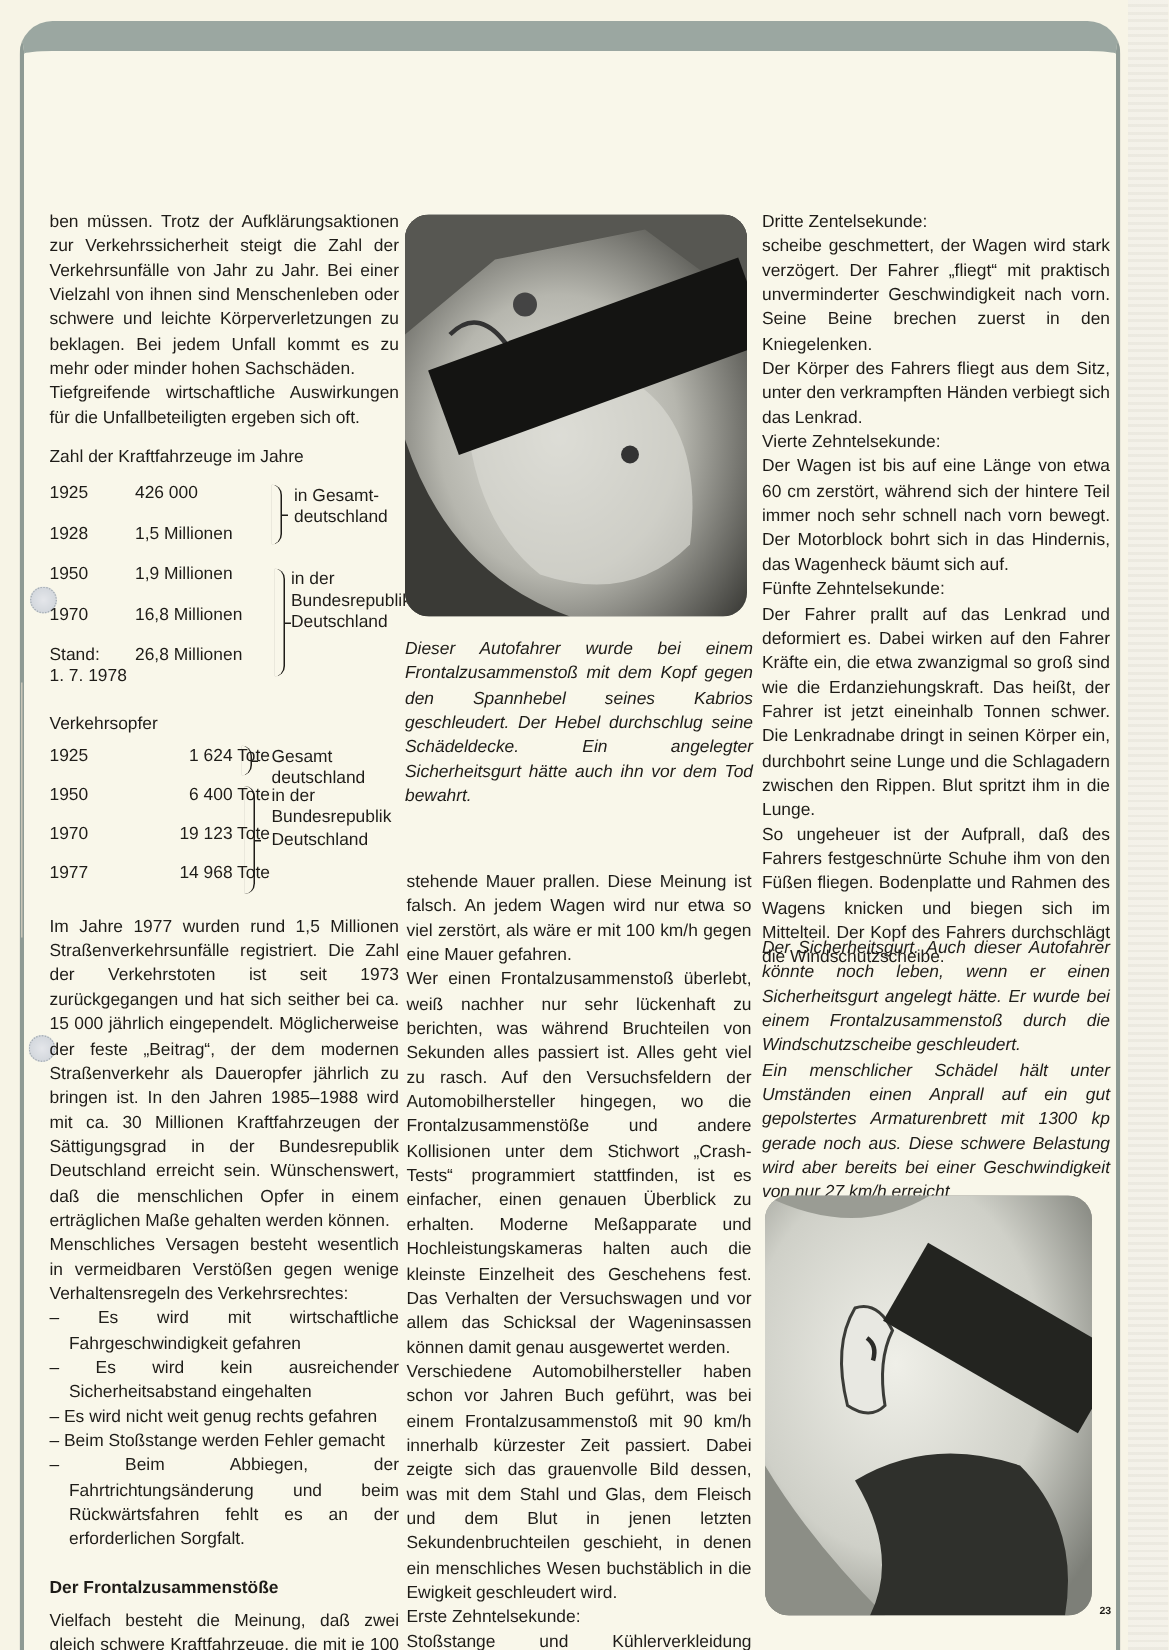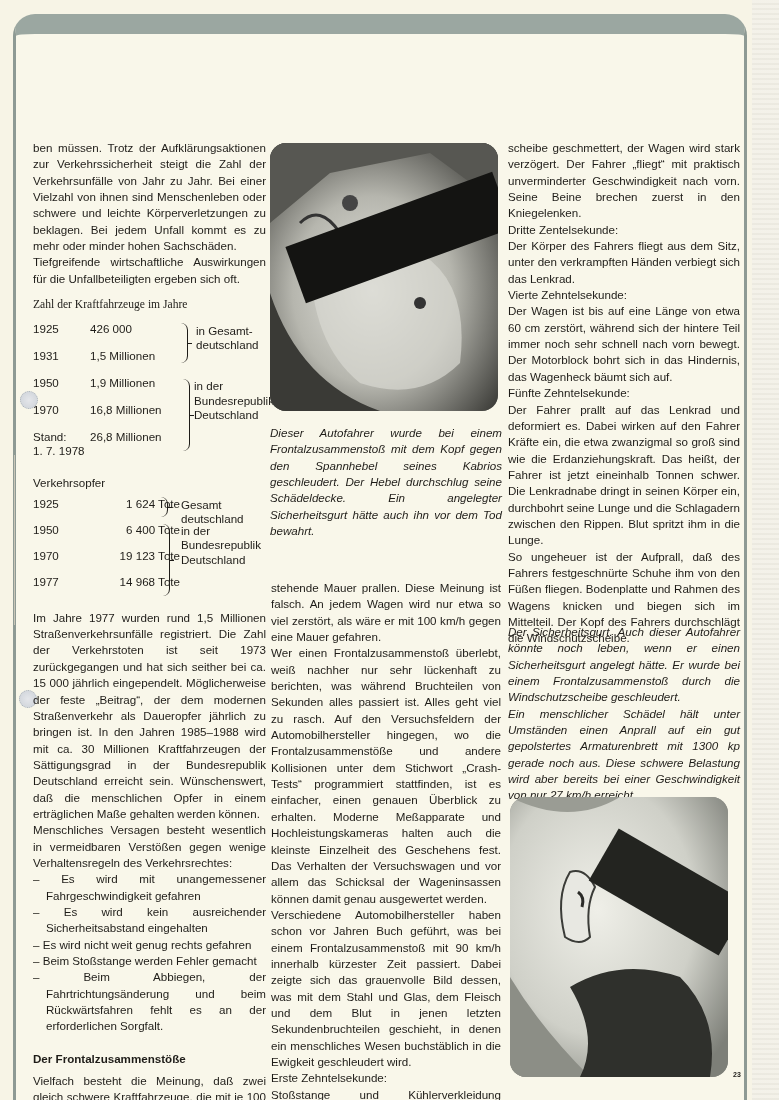--- a/index.html
+++ b/index.html
@@ -75,29 +75,29 @@
 
 <div class="right-strip"></div>
 <div class="frame"></div>
 <div class="margin-mark"></div>
 <div class="stamp"></div>
 <div class="stamp stamp2"></div>
 
 <div class="col col1">
   <p>ben müssen. Trotz der Aufklärungsaktionen zur Verkehrssicherheit steigt die Zahl der Verkehrsunfälle von Jahr zu Jahr. Bei einer Vielzahl von ihnen sind Menschenleben oder schwere und leichte Körperverletzungen zu beklagen. Bei jedem Unfall kommt es zu mehr oder minder hohen Sachschäden.</p>
   <p>Tiefgreifende wirtschaftliche Auswirkungen für die Unfallbeteiligten ergeben sich oft.</p>
-  <p class="heading-sm" style="margin-top:10px !important;font-family:Liberation Serif, serif;">Zahl der Kraftfahrzeuge im Jahre</p>
+  <p class="heading-sm" style="margin-top:10px !important;">Zahl der Kraftfahrzeuge im Jahre</p>
 
   <div class="stats" style="height:136px;">
     <div class="stat-row">
       <span class="yr">1925</span>
       <span class="val">426 000</span>
     </div>
     <div class="stat-row">
-      <span class="yr">1931</span>
+      <span class="yr">1928</span>
       <span class="val">1,5 Millionen</span>
     </div>
     <div class="stat-row">
       <span class="yr">1950</span>
       <span class="val">1,9 Millionen</span>
     </div>
     <div class="stat-row">
       <span class="yr">1970</span>
       <span class="val">16,8 Millionen</span>
     </div>
@@ -139,21 +139,21 @@
 deutschland</div>
     <div class="brace" style="left:130px; top:28px; height:72px;"></div>
     <div class="region" style="left:148px; top:28px; white-space:pre-line; line-height:14.5px;">in der
 Bundesrepublik
 Deutschland</div>
   </div>
 
   <p style="margin-top:6px;">Im Jahre 1977 wurden rund 1,5 Millionen Straßenverkehrsunfälle registriert. Die Zahl der Verkehrstoten ist seit 1973 zurückgegangen und hat sich seither bei ca. 15 000 jährlich eingependelt. Möglicherweise der feste „Beitrag“, der dem modernen Straßenverkehr als Daueropfer jährlich zu bringen ist. In den Jahren 1985–1988 wird mit ca. 30 Millionen Kraftfahrzeugen der Sättigungsgrad in der Bundesrepublik Deutschland erreicht sein. Wünschenswert, daß die menschlichen Opfer in einem erträglichen Maße gehalten werden können.</p>
   <p>Menschliches Versagen besteht wesentlich in vermeidbaren Verstößen gegen wenige Verhaltensregeln des Verkehrsrechtes:</p>
   <ul class="dash">
-    <li>Es wird mit unangemessener Fahrgeschwindigkeit gefahren</li>
+    <li>Es wird mit wirtschaftliche Fahrgeschwindigkeit gefahren</li>
     <li>Es wird kein ausreichender Sicherheitsabstand eingehalten</li>
     <li>Es wird nicht weit genug rechts gefahren</li>
     <li>Beim Stoßstange werden Fehler gemacht</li>
     <li>Beim Abbiegen, der Fahrtrichtungsänderung und beim Rückwärtsfahren fehlt es an der erforderlichen Sorgfalt.</li>
   </ul>
   <p class="bold" style="margin-top:16px; margin-bottom:6px;">Der Frontalzusammenstöße</p>
   <p>Vielfach besteht die Meinung, daß zwei gleich schwere Kraftfahrzeuge, die mit je 100 km/h frontal aufeinanderstoßen, dieselbe Zerstörung anrichten, als wenn sie jeder für sich mit 200 km/h gegen eine fest-</p>
 </div>
 
 <div class="photo photo1">
@@ -180,22 +180,22 @@
 <div class="col col2">
   <p>stehende Mauer prallen. Diese Meinung ist falsch. An jedem Wagen wird nur etwa so viel zerstört, als wäre er mit 100 km/h gegen eine Mauer gefahren.</p>
   <p>Wer einen Frontalzusammenstoß überlebt, weiß nachher nur sehr lückenhaft zu berichten, was während Bruchteilen von Sekunden alles passiert ist. Alles geht viel zu rasch. Auf den Versuchsfeldern der Automobilhersteller hingegen, wo die Frontalzusammenstöße und andere Kollisionen unter dem Stichwort „Crash-Tests“ programmiert stattfinden, ist es einfacher, einen genauen Überblick zu erhalten. Moderne Meßapparate und Hochleistungskameras halten auch die kleinste Einzelheit des Geschehens fest. Das Verhalten der Versuchswagen und vor allem das Schicksal der Wageninsassen können damit genau ausgewertet werden.</p>
   <p>Verschiedene Automobilhersteller haben schon vor Jahren Buch geführt, was bei einem Frontalzusammenstoß mit 90 km/h innerhalb kürzester Zeit passiert. Dabei zeigte sich das grauenvolle Bild dessen, was mit dem Stahl und Glas, dem Fleisch und dem Blut in jenen letzten Sekundenbruchteilen geschieht, in denen ein menschliches Wesen buchstäblich in die Ewigkeit geschleudert wird.</p>
   <p>Erste Zehntelsekunde:</p>
   <p>Stoßstange und Kühlerverkleidung eingedrückt.</p>
 
 </div>
 
 <div class="col col3">
+  <p>Dritte Zentelsekunde:</p>
   <p>scheibe geschmettert, der Wagen wird stark verzögert. Der Fahrer „fliegt“ mit praktisch unverminderter Geschwindigkeit nach vorn. Seine Beine brechen zuerst in den Kniegelenken.</p>
-  <p>Dritte Zentelsekunde:</p>
   <p>Der Körper des Fahrers fliegt aus dem Sitz, unter den verkrampften Händen verbiegt sich das Lenkrad.</p>
   <p>Vierte Zehntelsekunde:</p>
   <p>Der Wagen ist bis auf eine Länge von etwa 60 cm zerstört, während sich der hintere Teil immer noch sehr schnell nach vorn bewegt. Der Motorblock bohrt sich in das Hindernis, das Wagenheck bäumt sich auf.</p>
   <p>Fünfte Zehntelsekunde:</p>
   <p>Der Fahrer prallt auf das Lenkrad und deformiert es. Dabei wirken auf den Fahrer Kräfte ein, die etwa zwanzigmal so groß sind wie die Erdanziehungskraft. Das heißt, der Fahrer ist jetzt eineinhalb Tonnen schwer. Die Lenkradnabe dringt in seinen Körper ein, durchbohrt seine Lunge und die Schlagadern zwischen den Rippen. Blut spritzt ihm in die Lunge.</p>
   <p>So ungeheuer ist der Aufprall, daß des Fahrers festgeschnürte Schuhe ihm von den Füßen fliegen. Bodenplatte und Rahmen des Wagens knicken und biegen sich im Mittelteil. Der Kopf des Fahrers durchschlägt die Windschutzscheibe.</p>
 </div>
 
 <div class="col caption2 italic">
   <p>Der Sicherheitsgurt. Auch dieser Autofahrer könnte noch leben, wenn er einen Sicherheitsgurt angelegt hätte. Er wurde bei einem Frontalzusammenstoß durch die Windschutzscheibe geschleudert.</p>

